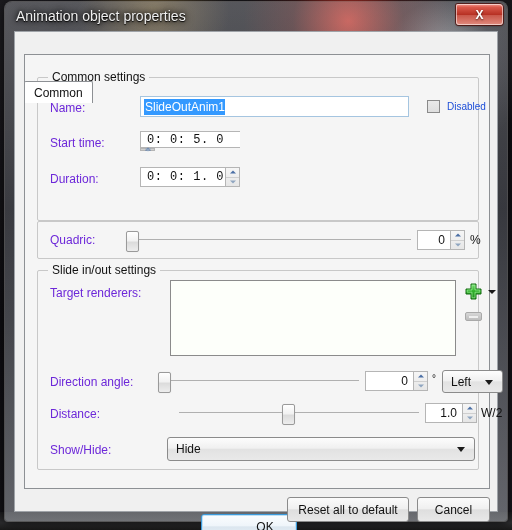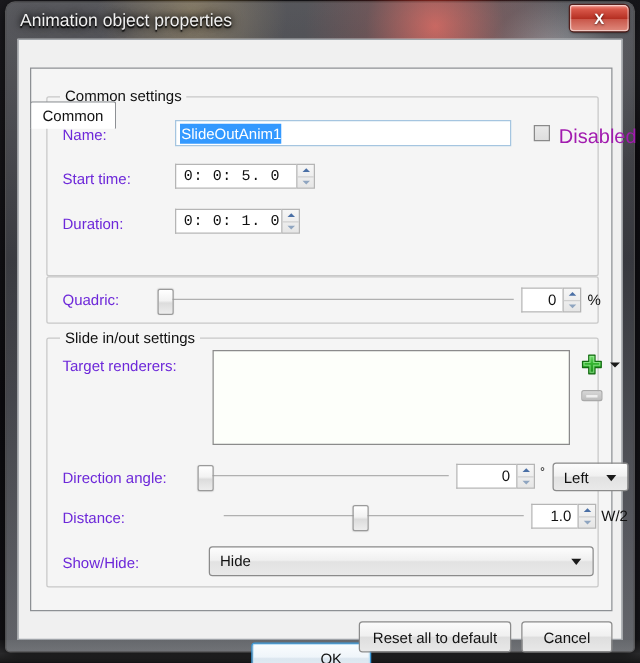--- a/index.html
+++ b/index.html
@@ -181,22 +181,22 @@
   .checkbox-box {
     position: absolute;
     width: 13px; height: 13px;
     background: linear-gradient(180deg, #e9e9e9 0%, #dedede 100%);
     border: 1px solid #8a8a8a;
     box-sizing: border-box;
     cursor: pointer;
   }
   .checkbox-label {
     position: absolute;
-    font-size: 16px;
-    color: #a21caf;
+    font-size: 10px;
+    color: #1d4ed8;
     white-space: nowrap;
   }
 
   
   .spinwrap {
     position: absolute;
     display: flex;
     height: 20px;
     box-sizing: border-box;
   }
@@ -396,21 +396,21 @@
         <div class="group-title">Common settings</div>
 
         <div class="row-label" style="left:12px; top:23px;">Name:</div>
         <div class="textbox" style="left:102px; top:18px; width:269px; height:21px;">
           <span class="sel-text">SlideOutAnim1</span>
         </div>
         <div class="checkbox-box" style="left:389px; top:22px;"></div>
         <div class="checkbox-label" style="left:409px; top:23px;">Disabled</div>
 
         <div class="row-label" style="left:12px; top:58px;">Start time:</div>
-        <div class="spinwrap" style="left:102px; top:53px; width:112px;">
+        <div class="spinwrap" style="left:102px; top:53px; width:100px;flex-direction:column;">
           <div class="spin-field mono">0:  0:  5.     0</div>
           <div class="spin-buttons">
             <div class="spin-up"></div>
             <div class="spin-dn"></div>
           </div>
         </div>
 
         <div class="row-label" style="left:12px; top:94px;">Duration:</div>
         <div class="spinwrap" style="left:102px; top:89px; width:100px;">
           <div class="spin-field mono">0:  0:  1.     0</div>

